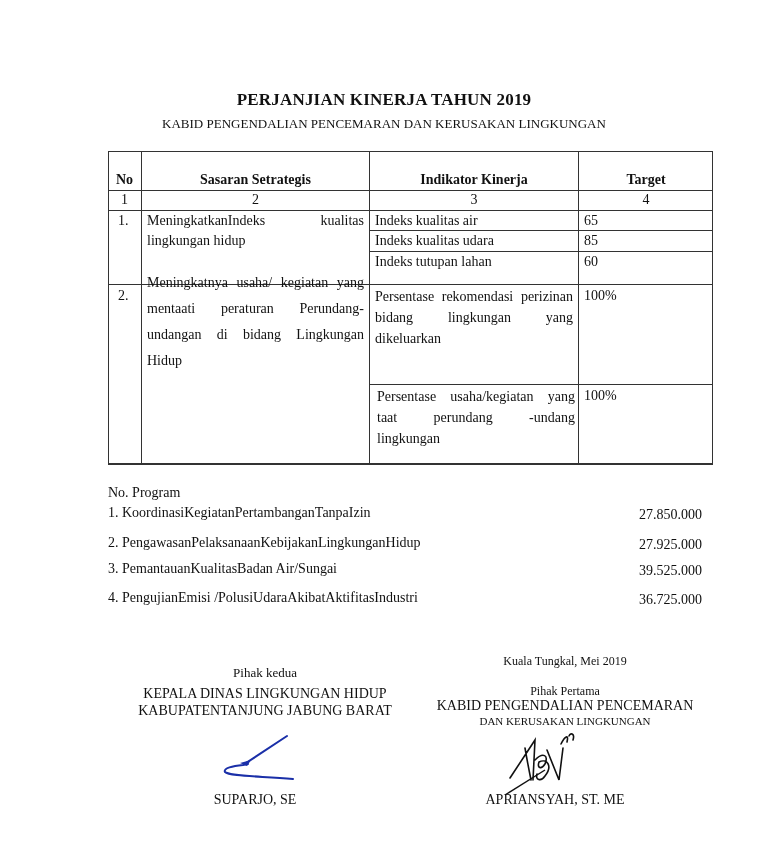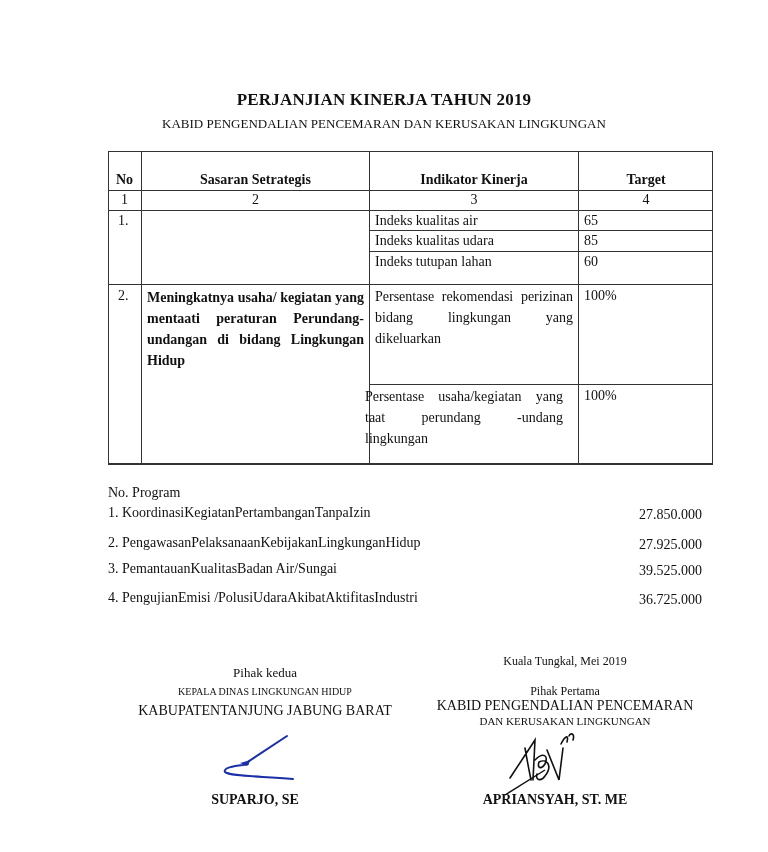--- a/index.html
+++ b/index.html
@@ -9,21 +9,21 @@
   .subtitle { left:0; width:768px; top:116px; text-align:center; font-size:13px; }
   .tbl { position:absolute; left:108px; top:151px; width:605px; height:313px; }
   .ln { position:absolute; background:#333; }
   .cell { position:absolute; font-size:14px; line-height:20px; }
   .just { text-align:justify; text-align-last:left; }
   .hdr { font-weight:bold; text-align:center; font-size:14px; }
   .num { text-align:center; font-size:14px; }
   .prog { position:absolute; font-size:14px; left:108px; }
   .amt { position:absolute; font-size:14px; right:66px; text-align:right; }
   .sig { position:absolute; text-align:center; font-size:13px; }
-  .sigbold { font-weight:bold; font-size:14px; }
+  .sigbold { font-weight:normal; font-size:14px; }
 </style>
 </head>
 <body>
 
 <div class="abs title">PERJANJIAN KINERJA TAHUN 2019</div>
 <div class="abs subtitle">KABID PENGENDALIAN PENCEMARAN DAN KERUSAKAN LINGKUNGAN</div>
 
 <div class="tbl">
 
   <div class="ln" style="left:0;top:0;width:605px;height:1px;"></div>
@@ -46,47 +46,48 @@
   <div class="cell hdr" style="left:262px;width:208px;top:19px;">Indikator Kinerja</div>
   <div class="cell hdr" style="left:34px;width:227px;top:19px;">Sasaran Setrategis</div>
   <div class="cell hdr" style="left:471px;width:134px;top:19px;">Target</div>
 
   <div class="cell num" style="left:0;width:33px;top:39px;">1</div>
   <div class="cell num" style="left:34px;width:227px;top:39px;">2</div>
   <div class="cell num" style="left:262px;width:208px;top:39px;">3</div>
   <div class="cell num" style="left:471px;width:134px;top:39px;">4</div>
 
   <div class="cell" style="left:10px;top:60px;">1.</div>
+  <div class="cell just" style="left:39px;width:217px;top:60px;">MeningkatkanIndeks kualitas lingkungan hidup</div>
   <div class="cell" style="left:267px;top:60px;">Indeks kualitas air</div>
   <div class="cell" style="left:476px;top:60px;">65</div>
   <div class="cell" style="left:267px;top:80px;">Indeks kualitas udara</div>
   <div class="cell" style="left:476px;top:80px;">85</div>
   <div class="cell" style="left:267px;top:101px;">Indeks tutupan lahan</div>
   <div class="cell" style="left:476px;top:101px;">60</div>
 
   <div class="cell" style="left:10px;top:135px;">2.</div>
-  <div class="cell just" style="left:39px;width:217px;top:136px;line-height:21px;font-weight:bold;">Meningkatnya usaha/ kegiatan yang mentaati peraturan Perundang- undangan di bidang Lingkungan Hidup</div>
+  <div class="cell just" style="left:39px;width:217px;top:119px;line-height:26px;">Meningkatnya usaha/ kegiatan yang mentaati peraturan Perundang- undangan di bidang Lingkungan Hidup</div>
   <div class="cell just" style="left:267px;width:198px;top:135px;line-height:21px;">Persentase rekomendasi perizinan bidang lingkungan yang dikeluarkan</div>
   <div class="cell" style="left:476px;top:135px;">100%</div>
-  <div class="cell just" style="left:257px;width:198px;top:235px;line-height:21px;">Persentase usaha/kegiatan yang taat perundang -undang lingkungan</div>
+  <div class="cell just" style="left:269px;width:198px;top:235px;line-height:21px;">Persentase usaha/kegiatan yang taat perundang -undang lingkungan</div>
   <div class="cell" style="left:476px;top:235px;">100%</div>
 </div>
 
 <div class="prog" style="top:485px;">No.  Program</div>
 <div class="prog" style="top:505px;">1. KoordinasiKegiatanPertambanganTanpaIzin</div>
 <div class="amt" style="top:507px;">27.850.000</div>
 <div class="prog" style="top:535px;">2. PengawasanPelaksanaanKebijakanLingkunganHidup</div>
 <div class="amt" style="top:537px;text-align:center;">27.925.000</div>
 <div class="prog" style="top:561px;">3. PemantauanKualitasBadan Air/Sungai</div>
 <div class="amt" style="top:563px;">39.525.000</div>
 <div class="prog" style="top:590px;">4. PengujianEmisi /PolusiUdaraAkibatAktifitasIndustri</div>
 <div class="amt" style="top:592px;">36.725.000</div>
 
 <div class="sig" style="left:120px;width:290px;top:665px;">Pihak kedua</div>
-<div class="sig" style="left:110px;width:310px;top:686px;font-size:10px;">KEPALA DINAS LINGKUNGAN HIDUP</div>
+<div class="sig" style="left:110px;width:310px;top:686px;font-size:14px;">KEPALA DINAS LINGKUNGAN HIDUP</div>
 <div class="sig" style="left:110px;width:310px;top:703px;font-size:14px;">KABUPATENTANJUNG JABUNG BARAT</div>
 <svg class="abs" style="left:215px;top:730px;" width="90" height="50">
   <path d="M72 6 L28 35 L33 34 M28 35 C18 36 8 38 10 42 C14 46 40 46 78 49" fill="none" stroke="#1a2fa8" stroke-width="2" stroke-linecap="round"></path>
   <path d="M25 33 L36 30 L32 36 Z" fill="#1a2fa8"></path>
 </svg>
 <div class="sig sigbold" style="left:170px;width:170px;top:792px;">SUPARJO, SE</div>
 
 <div class="sig" style="left:440px;width:250px;top:654px;font-size:12px;">Kuala Tungkal,     Mei 2019</div>
 <div class="sig" style="left:440px;width:250px;top:684px;font-size:12px;">Pihak Pertama</div>
 <div class="sig" style="left:410px;width:310px;top:698px;font-size:14px;">KABID PENGENDALIAN PENCEMARAN</div>

